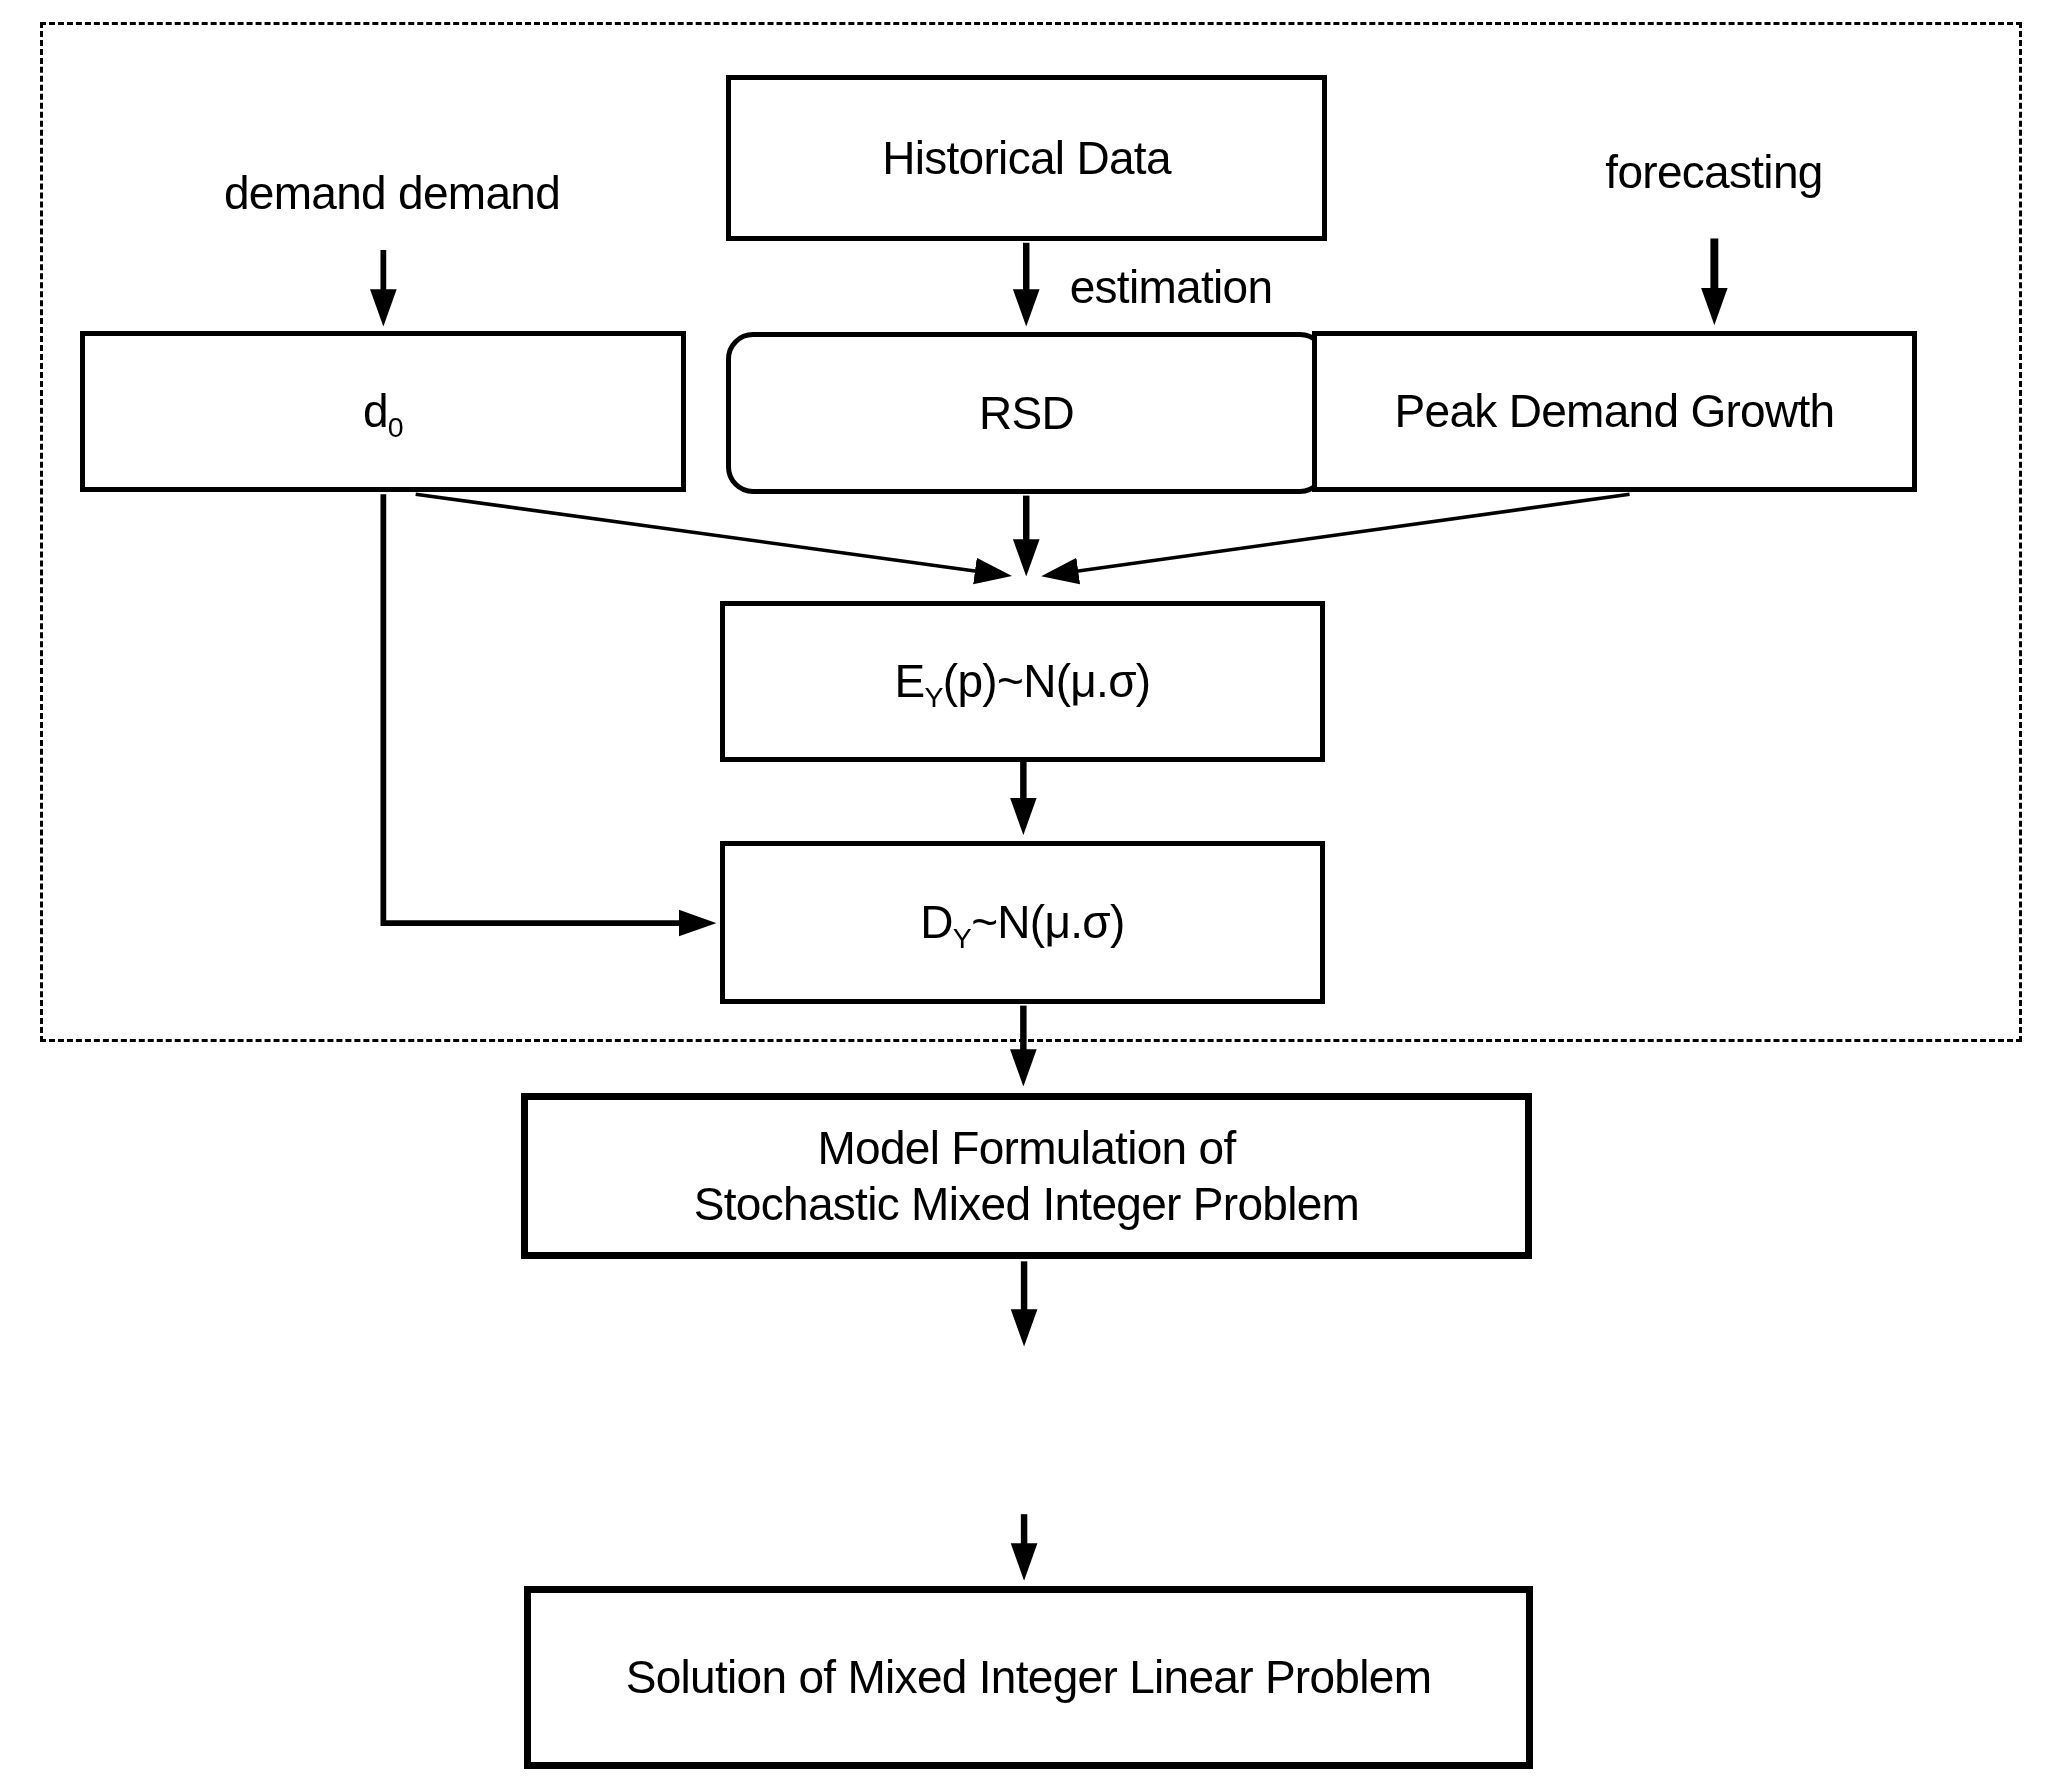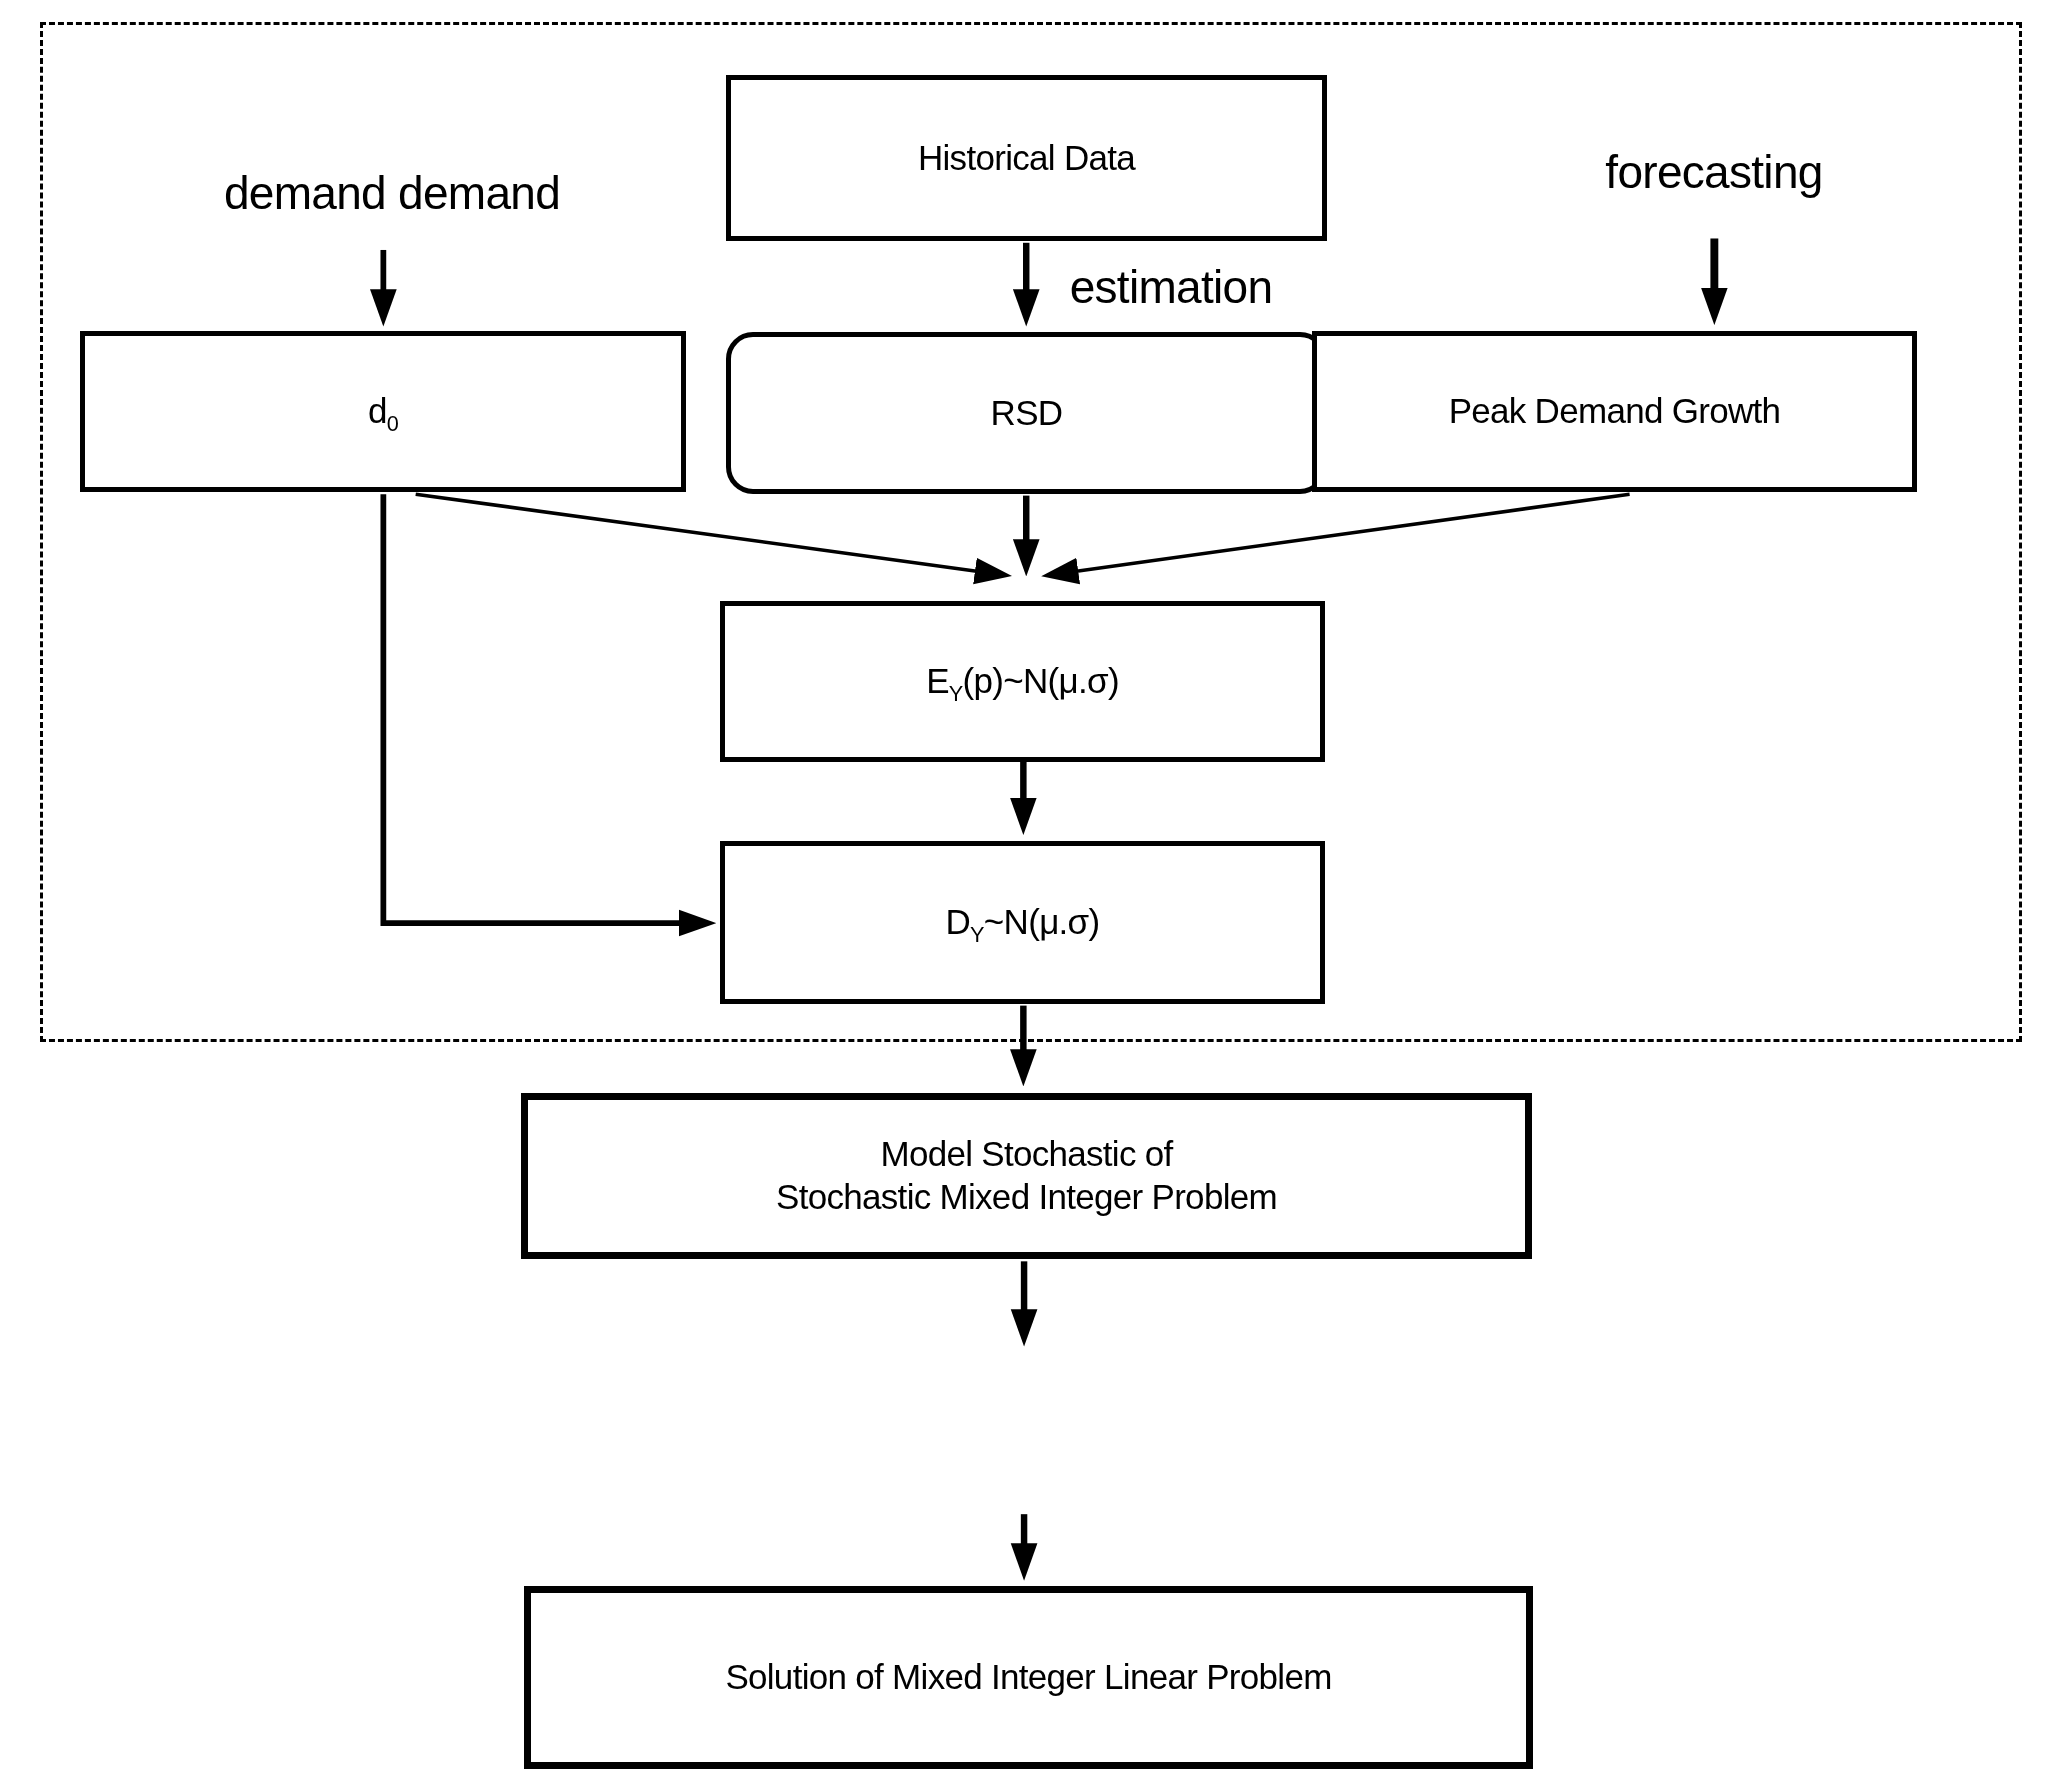--- a/index.html
+++ b/index.html
@@ -36,21 +36,21 @@
   .box {
     position: absolute;
     box-sizing: border-box;
     border: 5.7px solid #000000;
     background: #ffffff;
     display: flex;
     flex-direction: column;
     align-items: center;
     justify-content: center;
     text-align: center;
-    font-size: 35px;
+    font-size: 46px;
     line-height: 1.22;
     letter-spacing: -0.7px;
     white-space: nowrap;
   }
   .box.heavy { border-width: 7.2px; }
   .float-label {
     position: absolute;
     transform: translate(-50%, -50%);
     font-size: 46px;
     letter-spacing: -0.7px;
@@ -111,21 +111,21 @@
 
   <div class="box" style="left:720px; top:601px; width:605px; height:161px;">
     <span><span>E</span><sub>Y</sub><span>(p)~N(μ.σ)</span></span>
   </div>
 
   <div class="box" style="left:720px; top:841px; width:605px; height:163px;">
     <span><span>D</span><sub>Y</sub><span>~N(μ.σ)</span></span>
   </div>
 
   <div class="box heavy" style="left:521px; top:1093px; width:1011px; height:166px;">
-    <span>Model Stochastic of</span>
+    <span>Model Formulation of</span>
     <span>Stochastic Mixed Integer Problem</span>
   </div>
 
 
   <div class="box heavy" style="left:524px; top:1586px; width:1009px; height:183px;">
     <span>Solution of Mixed Integer Linear Problem</span>
   </div>
 
 </div>
 

